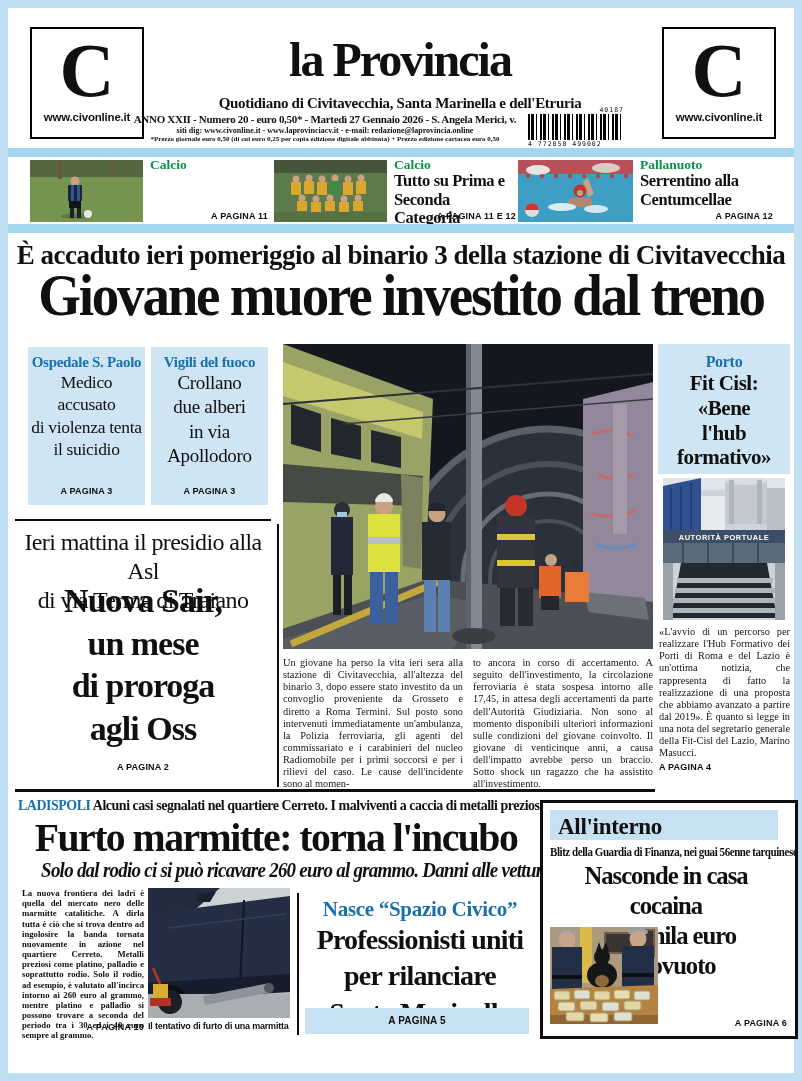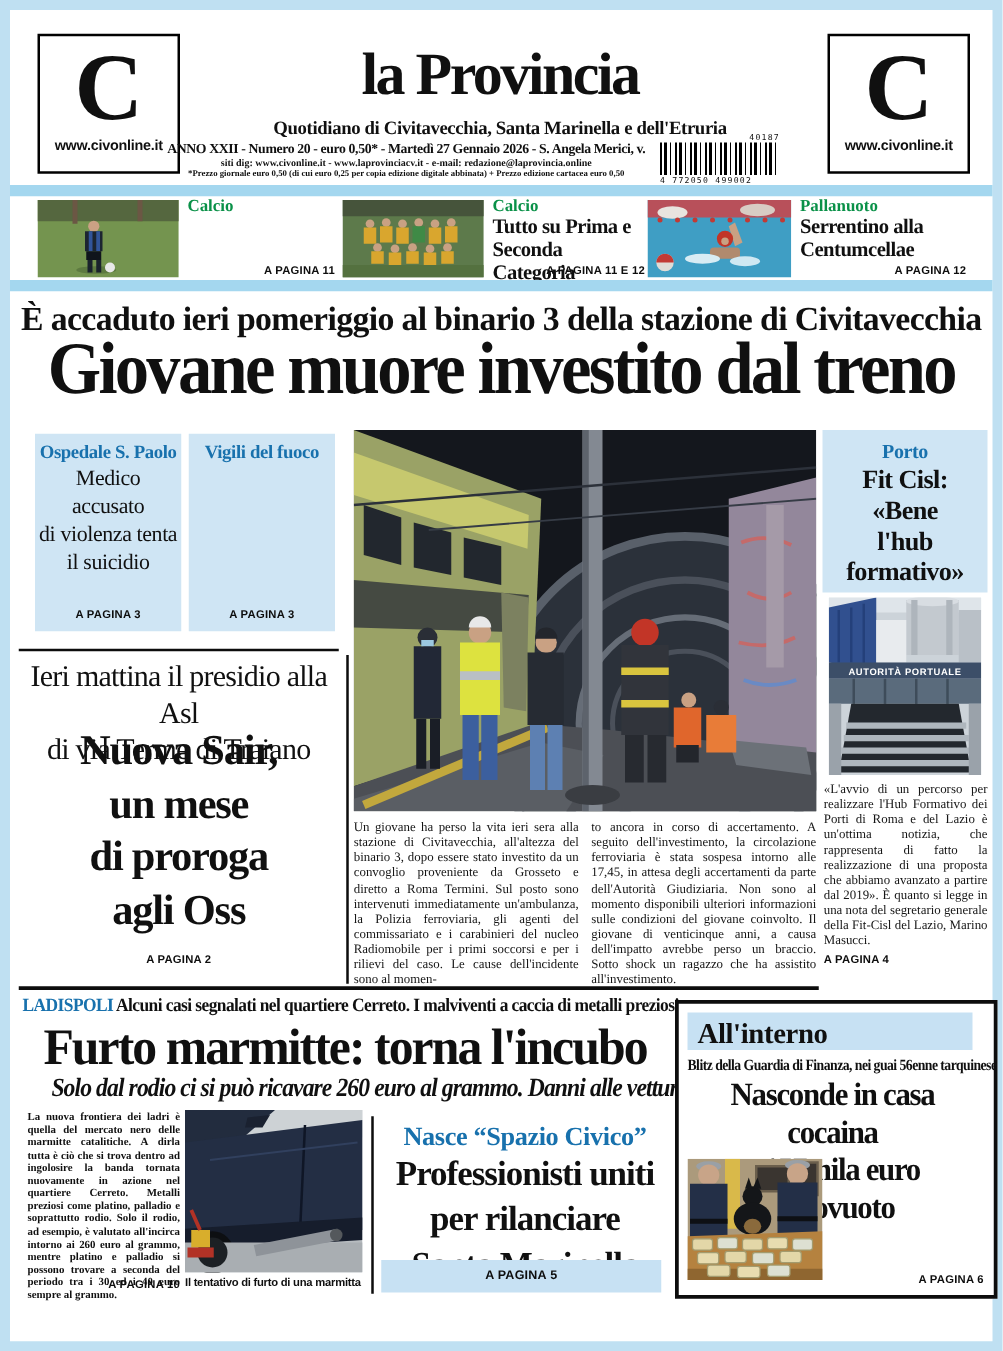--- a/index.html
+++ b/index.html
@@ -172,20 +172,24 @@
 <div class="abs bluebox ctr" style="left:28px;top:347px;width:117px;height:158px">
   <div class="box-tag blue" style="margin-top:7px">Ospedale S. Paolo</div>
   <div class="box-title pre">Medico
 accusato
 di violenza tenta
 il suicidio</div>
   <div class="ref abs" style="left:0;right:0;bottom:9px">A PAGINA 3</div>
 </div>
 <div class="abs bluebox ctr" style="left:151px;top:347px;width:117px;height:158px">
   <div class="box-tag blue" style="margin-top:7px">Vigili del fuoco</div>
+  <div class="box-title pre" style="font-size:19px">Crollano
+due alberi
+in via
+Apollodoro</div>
   <div class="ref abs" style="left:0;right:0;bottom:9px">A PAGINA 3</div>
 </div>
 
 <div class="abs rule" style="left:15px;top:519px;width:256px;height:2px"></div>
 <div class="abs ctr sair-kicker pre" style="left:15px;top:528px;width:256px">Ieri mattina il presidio alla Asl
 di via Terme di Traiano</div>
 <div class="abs ctr sair-head pre" style="left:15px;top:580px;width:256px">Nuova Sair,
 un mese
 di proroga
 agli Oss</div>

